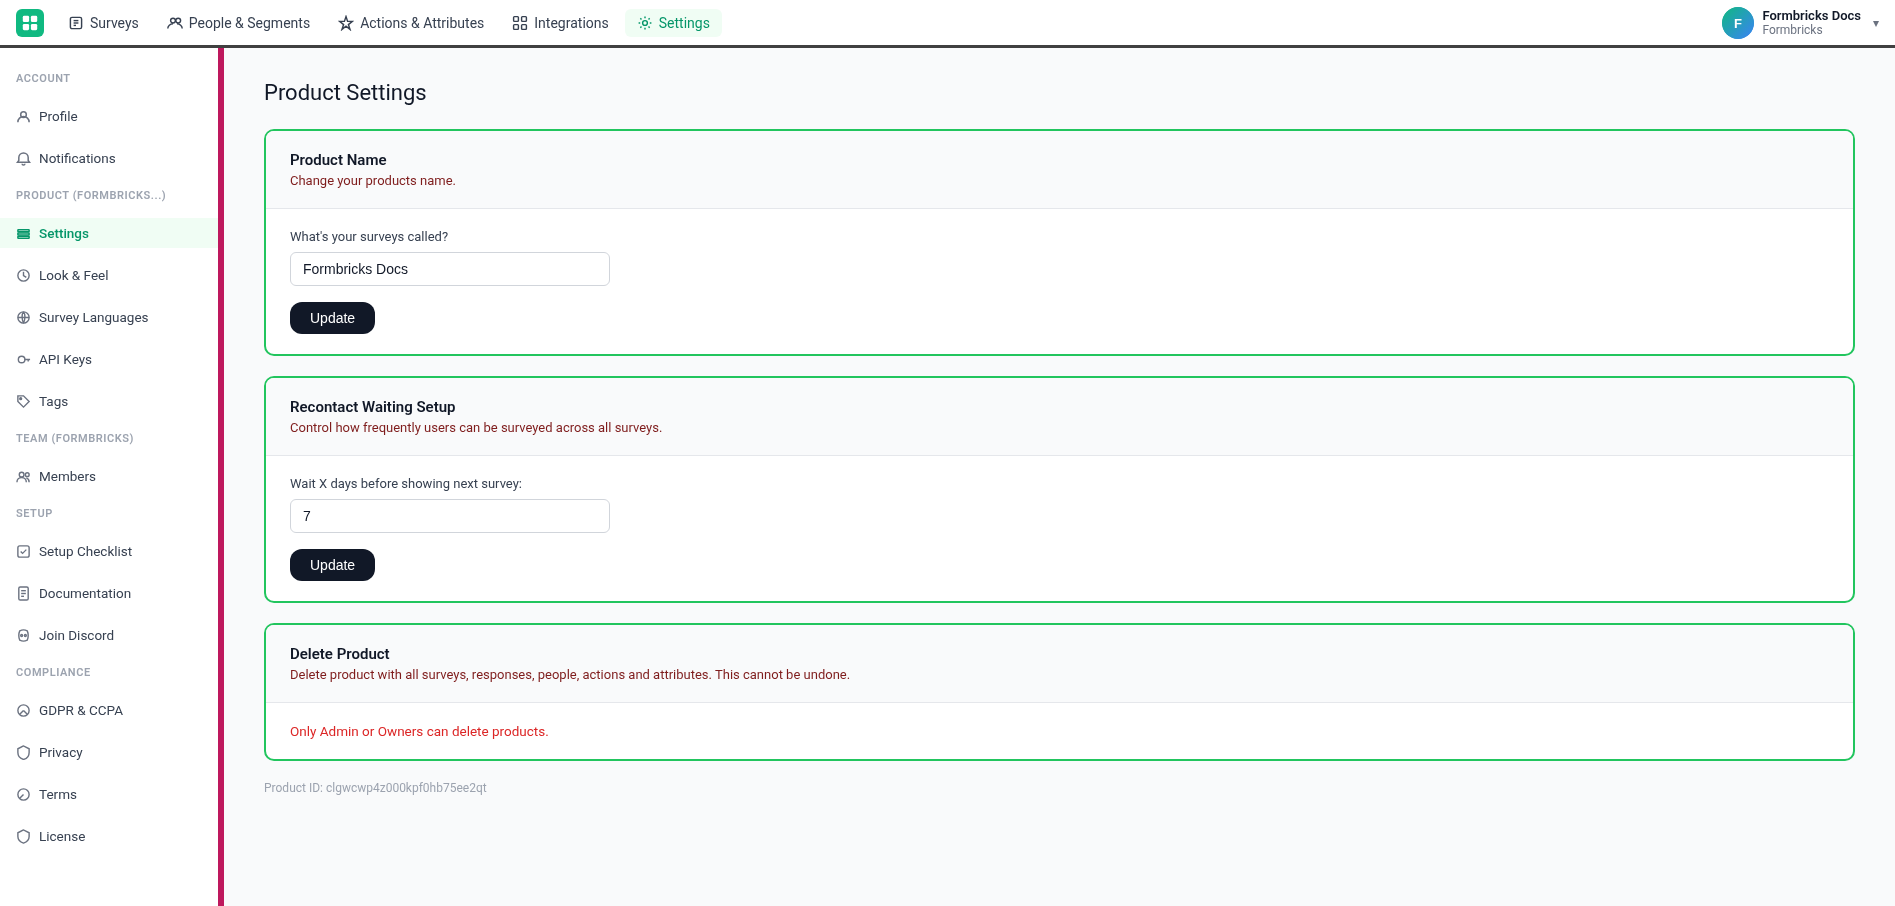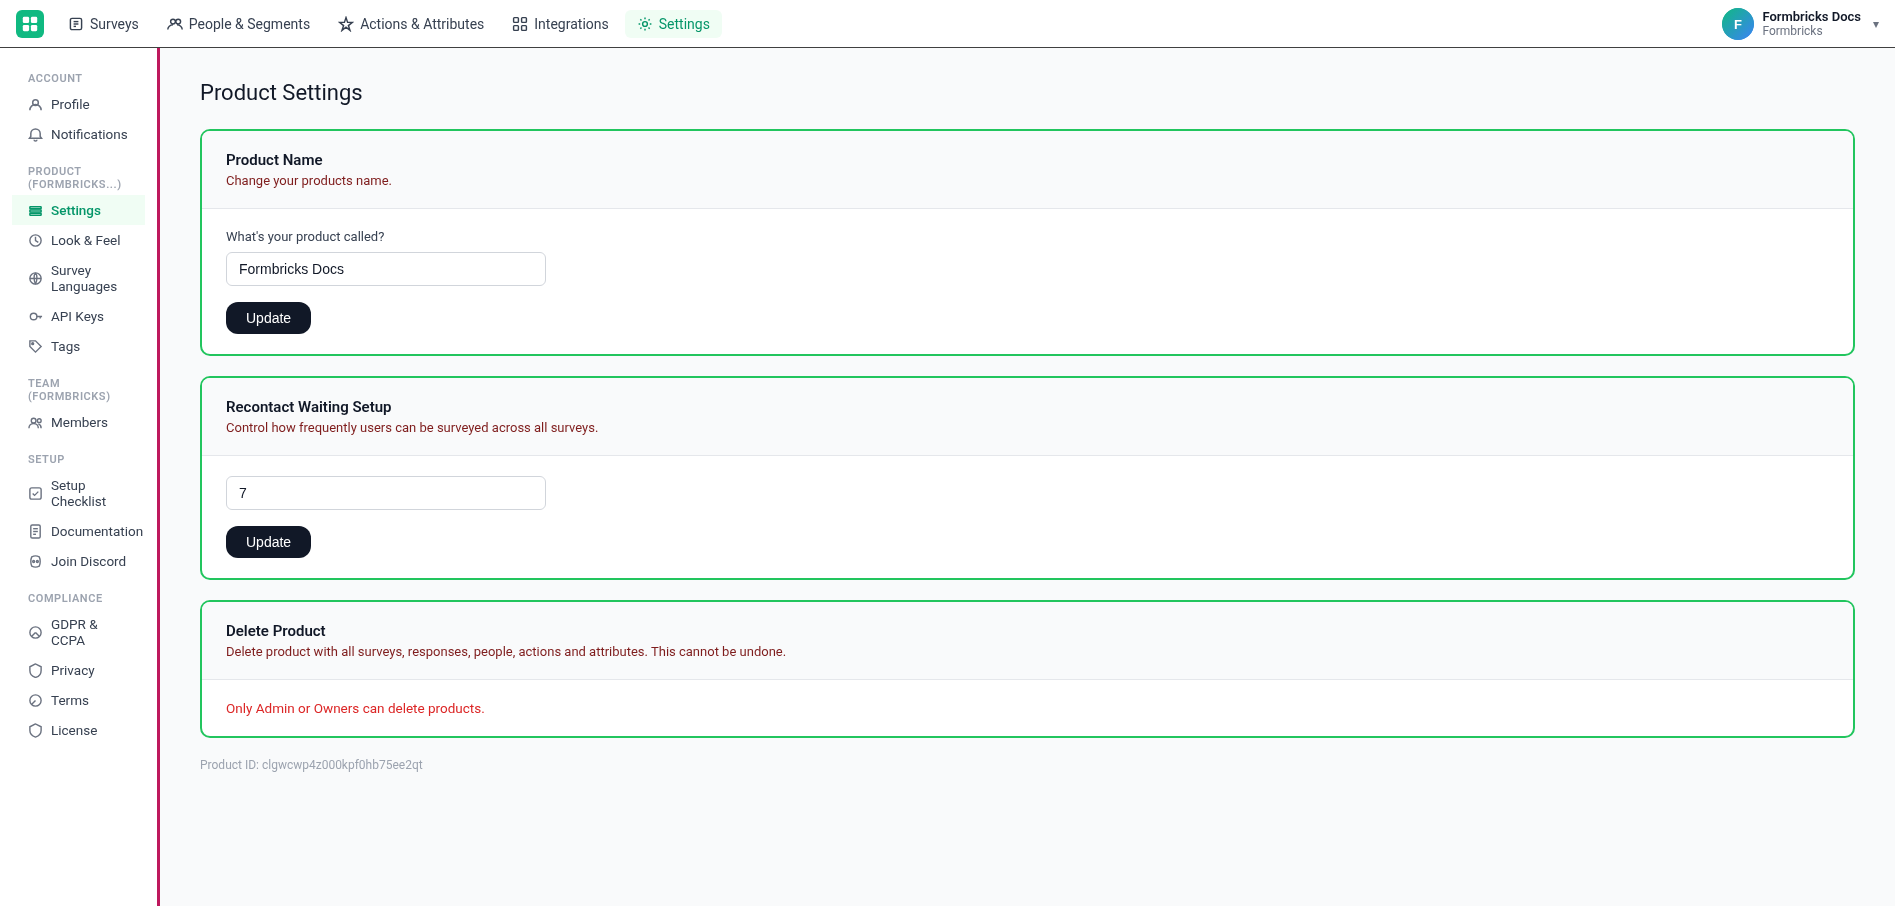--- a/index.html
+++ b/index.html
@@ -1,20 +1,20 @@
 <!DOCTYPE html>
 <html><head>
   <meta charset="utf-8">
   <style>
     * { box-sizing: border-box; margin: 0; padding: 0; }
     body { font-family: -apple-system, BlinkMacSystemFont, 'Segoe UI', Roboto, sans-serif; background: #f9fafb; color: #111827; display: flex; flex-direction: column; height: 100vh; overflow: hidden; }
 
     
     .topnav {
-      display: flex; align-items: center; background: #fff; border-bottom: 1px solid #404040;
+      display: flex; align-items: center; background: #fff; border-bottom: 3px solid #404040;
       padding: 0 16px; height: 48px; flex-shrink: 0;
     }
     .topnav-logo {
       width: 28px; height: 28px; background: #10b981; border-radius: 6px;
       display: flex; align-items: center; justify-content: center; margin-right: 12px; flex-shrink: 0;
     }
     .topnav-logo svg { width: 18px; height: 18px; fill: white; }
     .topnav-items { display: flex; align-items: center; gap: 4px; flex: 1; }
     .topnav-item {
       display: flex; align-items: center; gap: 6px; padding: 6px 12px;
@@ -31,30 +31,30 @@
     .user-info { display: flex; flex-direction: column; }
     .user-name { font-size: 13px; font-weight: 600; color: #111827; }
     .user-org { font-size: 12px; color: #6b7280; }
     .chevron-down { font-size: 12px; color: #6b7280; margin-left: 4px; }
 
     
     .main-layout { display: flex; flex: 1; overflow: hidden; }
 
     
     .sidebar {
-      width: 160px; background: #fff; border-right: 3px solid #be185d;
-      overflow-y: auto; padding: 16px 12px; flex-shrink: 0;
+      width: 224px; background: #fff; border-right: 6px solid #be185d;
+      overflow-y: auto; padding: 16px 0; flex-shrink: 0;
     }
     .sidebar-section-label {
       font-size: 11px; font-weight: 600; color: #9ca3af; letter-spacing: 0.05em;
       padding: 8px 16px 4px; text-transform: uppercase;
     }
     .sidebar-item {
       display: flex; align-items: center; gap: 8px; padding: 7px 16px;
-      font-size: 13.5px; color: #374151; cursor: pointer; border-radius: 0;
+      font-size: 13.5px; color: #374151; cursor: pointer; border-radius: 0; margin-top: 12px;
     }
     .sidebar-item.active { background: #f0fdf4; color: #059669; font-weight: 500; }
     .sidebar-item-icon { width: 15px; height: 15px; flex-shrink: 0; color: #6b7280; }
     .sidebar-item.active .sidebar-item-icon { color: #059669; }
     .sidebar-gap { height: 8px; }
 
     
     .content { flex: 1; overflow-y: auto; padding: 32px 40px; }
     .page-title { font-size: 22px; font-weight: 400; color: #111827; margin-bottom: 24px; }
 
@@ -289,32 +289,33 @@
 
   <main class="content">
     <h1 class="page-title">Product Settings</h1>
 
     <div class="card">
       <div class="card-header">
         <div class="card-header-title">Product Name</div>
         <div class="card-header-desc">Change your products name.</div>
       </div>
       <div class="card-body">
-        <div class="field-label">What's your product called?</div>
+        <div class="field-label">What's your surveys called?</div>
         <input type="text" class="text-input" value="Formbricks Docs" style="">
         <button class="btn-primary">Update</button>
       </div>
     </div>
 
     <div class="card">
       <div class="card-header">
         <div class="card-header-title">Recontact Waiting Setup</div>
         <div class="card-header-desc">Control how frequently users can be surveyed across all surveys.</div>
       </div>
       <div class="card-body">
+        <div class="field-label">Wait X days before showing next survey:</div>
         <input type="text" class="text-input" value="7" style="">
         <button class="btn-primary">Update</button>
       </div>
     </div>
 
     <div class="card">
       <div class="card-header">
         <div class="card-header-title">Delete Product</div>
         <div class="card-header-desc">Delete product with all surveys, responses, people, actions and attributes. This cannot be undone.</div>
       </div>

